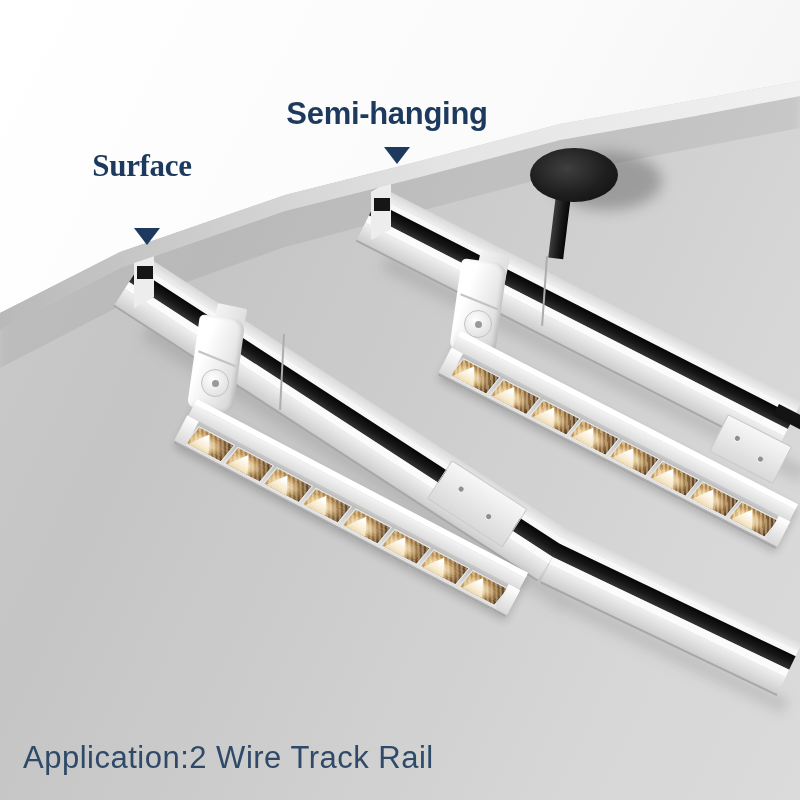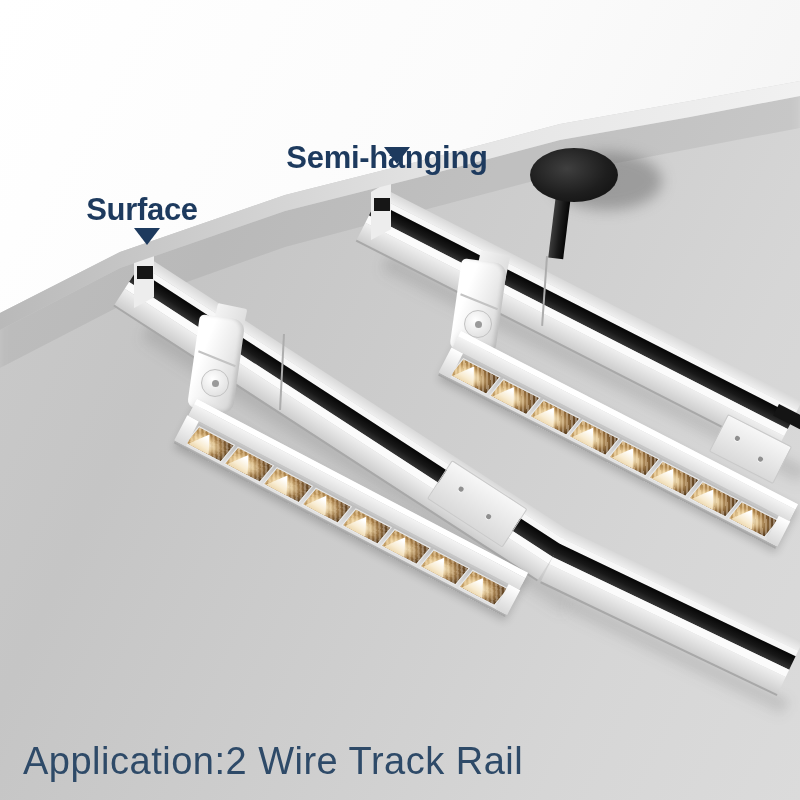--- a/index.html
+++ b/index.html
@@ -70,24 +70,24 @@
     background:
       radial-gradient(ellipse at 38% 60%,rgba(255,248,228,.95) 0%,rgba(255,231,180,.7) 30%,rgba(212,168,102,.4) 55%,rgba(0,0,0,0) 78%),
       repeating-linear-gradient(52deg,rgba(255,255,255,.3) 0 2px,rgba(80,52,20,.28) 2px 4px),
       linear-gradient(100deg,#cfa869 0%,var(--reflector-gold) 42%,#7a5730 78%,#5d4223 100%);}
   .facet{position:absolute;left:5%;bottom:0;width:60%;height:92%;display:block;
     clip-path:polygon(46% 0,100% 100%,0 100%);
     background:linear-gradient(185deg,#ffffff 25%,var(--glow-warm) 70%,#ecd6ab 100%);}
 
   
   .heading{z-index:12;font-weight:700;font-size:31px;line-height:38px;letter-spacing:-.3px;
-    color:var(--label-text);text-align:center;margin-top:44px;}
+    color:var(--label-text);text-align:center;}
   .tri{z-index:12;width:0;height:0;border-left:13px solid transparent;border-right:13px solid transparent;
     border-top:17px solid var(--label-text);}
-  #caption{z-index:12;font-size:38px;font-weight:400;letter-spacing:.5px;color:var(--application-text);}
+  #caption{z-index:12;font-size:31px;font-weight:400;letter-spacing:.5px;color:var(--application-text);}
 </style>
 </head>
 <body>
 
 <div id="stage">
 
   <div class="abs" id="edge-shadow"></div>
   <div class="abs" id="wall"></div>
   <div class="abs" id="edge-strip"></div>
 
@@ -214,19 +214,19 @@
           <i class="facet"></i>
         </div>
       </div>
     <div class="b-bot"></div>
     <div class="cap left"></div>
     <div class="cap right"></div>
   </div>
 
   <div class="abs heading" style="left:262px;top:95px;width:250px;">Semi-hanging</div>
   <div class="abs tri" style="left:384px;top:147px;"></div>
-  <div class="abs heading" style="left:42px;top:147px;width:200px;">
+  <div class="abs heading" style="left:42px;top:147px;width:200px;font-family:Liberation Serif, serif;">
     <div>Surface</div>
   </div>
   <div class="abs tri" style="left:134px;top:228px;"></div>
   <div class="abs" id="caption" style="left:23px;top:740px;">Application:2 Wire Track Rail</div>
 
 </div>
 
 </body></html>

